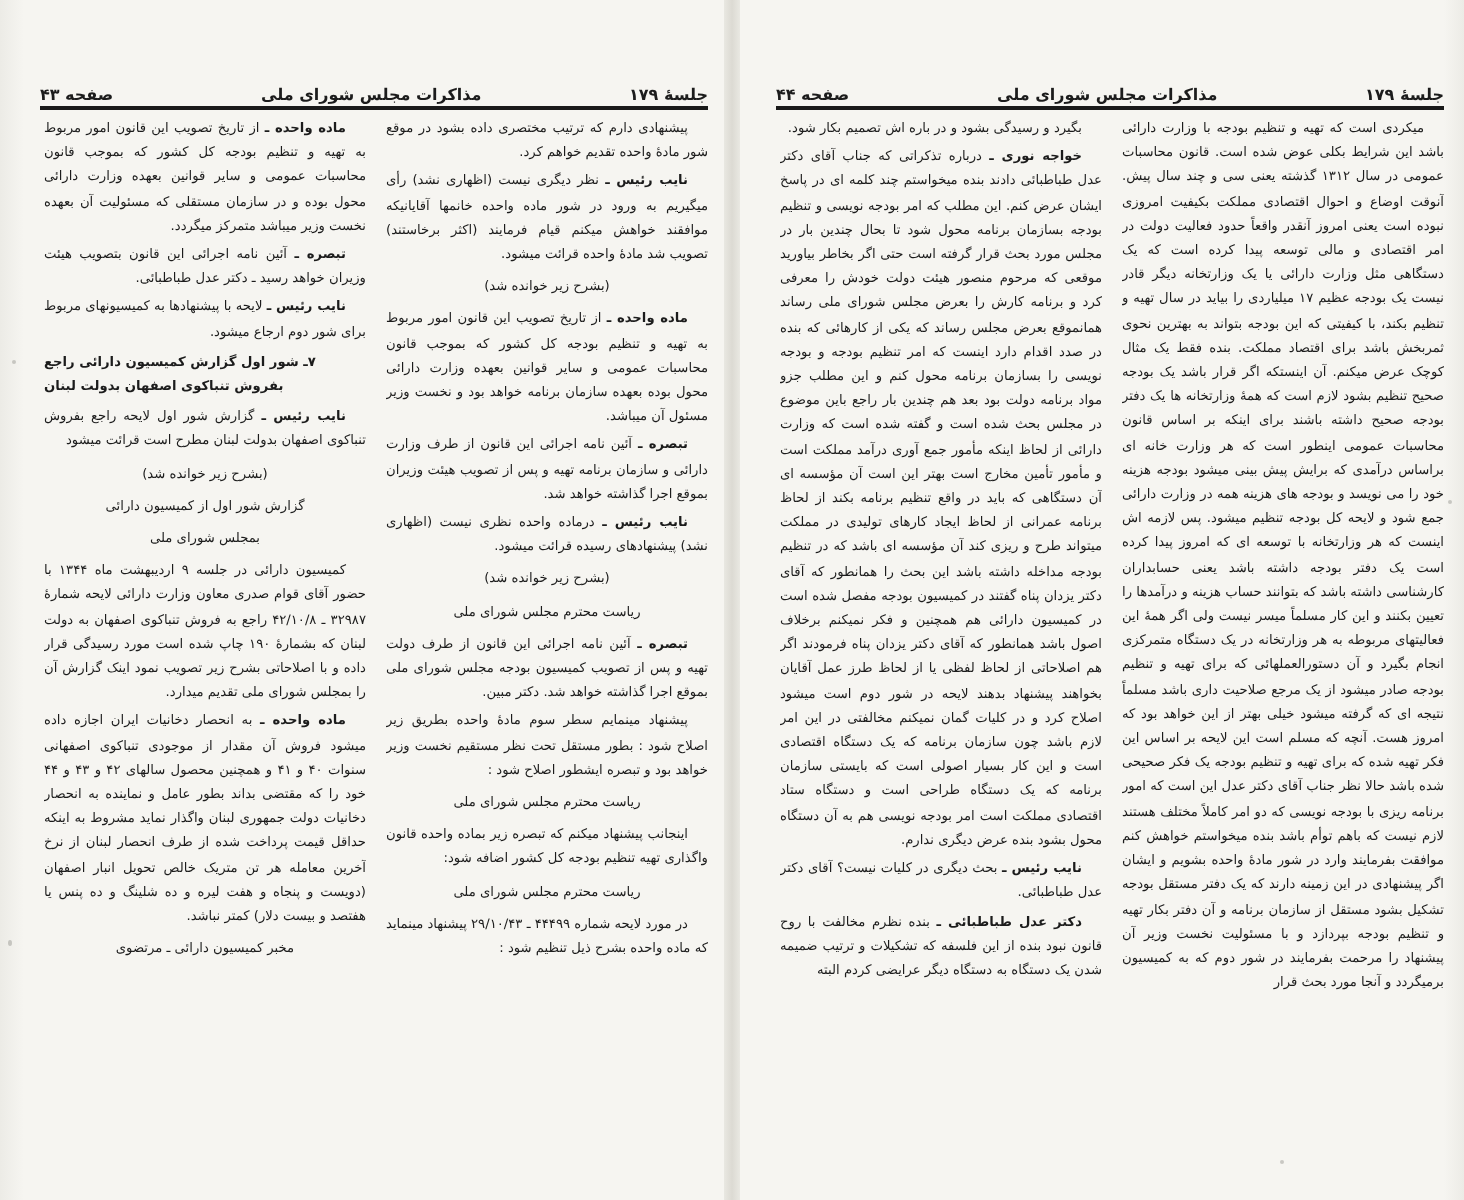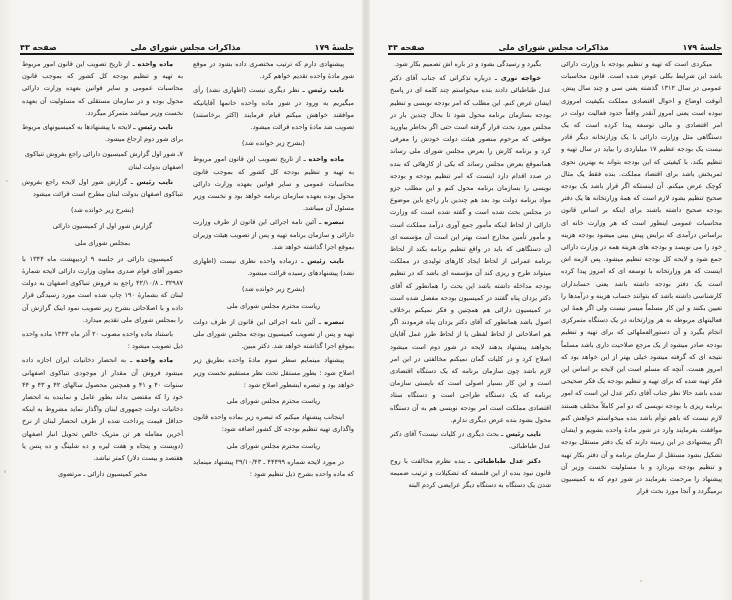--- a/index.html
+++ b/index.html
@@ -39,21 +39,21 @@
     display: flex; flex-direction: row-reverse; gap: 10px;
   }
   .page.left .cols { left: 22px; right: 12px; }
   .page.right .cols { left: 24px; right: 10px; }
   .col {
     flex: 1; direction: rtl; text-align: justify;
     font-size: 6.6px; line-height: 12.2px; overflow: hidden;
   }
   .col p { margin: 0 0 2px 0; text-indent: 10px; }
   .col p.center { text-align: center; text-indent: 0; margin: 4px 0; }
-  .col p.bold-center { text-align: right; text-indent: 0; font-weight: normal; margin: 3px 0; }
+  .col p.bold-center { text-align: left; text-indent: 0; font-weight: bold; margin: 3px 0; }
   .speaker { font-weight: bold; }
   .speck { position: absolute; background: #9b9b96; border-radius: 50%; opacity: .5; }
 </style>
 </head>
 <body>
 
 <div class="spread">
 
   <div class="page left">
     <div class="header">
@@ -74,28 +74,28 @@
           <p class="center">ریاست محترم مجلس شورای ملی</p>
           <p><span class="speaker">تبصره ـ</span> <span>آئین نامه اجرائی این قانون از طرف دولت تهیه و پس از تصویب کمیسیون بودجه مجلس شورای ملی بموقع اجرا گذاشته خواهد شد. دکتر مبین.</span></p>
           <p>پیشنهاد مینمایم سطر سوم مادهٔ واحده بطریق زیر اصلاح شود : بطور مستقل تحت نظر مستقیم نخست وزیر خواهد بود و تبصره ایشطور اصلاح شود :</p>
           <p class="center">ریاست محترم مجلس شورای ملی</p>
           <p>اینجانب پیشنهاد میکنم که تبصره زیر بماده واحده قانون واگذاری تهیه تنظیم بودجه کل کشور اضافه شود:</p>
           <p class="center">ریاست محترم مجلس شورای ملی</p>
           <p>در مورد لایحه شماره ۴۴۴۹۹ ـ ۲۹/۱۰/۴۳ پیشنهاد مینماید که ماده واحده بشرح ذیل تنظیم شود :</p>
         </div>
       <div class="col">
           <p><span class="speaker">ماده واحده ـ</span> <span>از تاریخ تصویب این قانون امور مربوط به تهیه و تنظیم بودجه کل کشور که بموجب قانون محاسبات عمومی و سایر قوانین بعهده وزارت دارائی محول بوده و در سازمان مستقلی که مسئولیت آن بعهده نخست وزیر میباشد متمرکز میگردد.</span></p>
+          <p><span class="speaker">تبصره ـ</span> <span>آئین نامه اجرائی این قانون بتصویب هیئت وزیران خواهد رسید ـ دکتر عدل طباطبائی.</span></p>
           <p><span class="speaker">نایب رئیس ـ</span> <span>لایحه با پیشنهادها به کمیسیونهای مربوط برای شور دوم ارجاع میشود.</span></p>
           <p class="bold-center">۷ـ شور اول گزارش کمیسیون دارائی راجع بفروش تنباکوی اصفهان بدولت لبنان</p>
           <p><span class="speaker">نایب رئیس ـ</span> <span>گزارش شور اول لایحه راجع بفروش تنباکوی اصفهان بدولت لبنان مطرح است قرائت میشود</span></p>
           <p class="center">(بشرح زیر خوانده شد)</p>
           <p class="center">گزارش شور اول از کمیسیون دارائی</p>
           <p class="center">بمجلس شورای ملی</p>
           <p>کمیسیون دارائی در جلسه ۹ اردیبهشت ماه ۱۳۴۴ با حضور آقای قوام صدری معاون وزارت دارائی لایحه شمارهٔ ۳۲۹۸۷ ـ ۴۲/۱۰/۸ راجع به فروش تنباکوی اصفهان به دولت لبنان که بشمارهٔ ۱۹۰ چاپ شده است مورد رسیدگی قرار داده و با اصلاحاتی بشرح زیر تصویب نمود اینک گزارش آن را بمجلس شورای ملی تقدیم میدارد.</p>
-          <p>باستناد ماده واحده مصوب ۲۰ آذر ماه ۱۳۴۲ ماده واحده ذیل تصویب میشود :</p>
           <p><span class="speaker">ماده واحده ـ</span> <span>به انحصار دخانیات ایران اجازه داده میشود فروش آن مقدار از موجودی تنباکوی اصفهانی سنوات ۴۰ و ۴۱ و همچنین محصول سالهای ۴۲ و ۴۳ و ۴۴ خود را که مقتضی بداند بطور عامل و نماینده به انحصار دخانیات دولت جمهوری لبنان واگذار نماید مشروط به اینکه حداقل قیمت پرداخت شده از طرف انحصار لبنان از نرخ آخرین معامله هر تن متریک خالص تحویل انبار اصفهان (دویست و پنجاه و هفت لیره و ده شلینگ و ده پنس یا هفتصد و بیست دلار) کمتر نباشد.</span></p>
           <p class="center">مخبر کمیسیون دارائی ـ مرتضوی</p>
         </div>
     </div>
   </div>
 
   <div class="page right">
     <div class="header">
       <span>جلسهٔ ۱۷۹</span>
       <span>مذاکرات مجلس شورای ملی</span>

